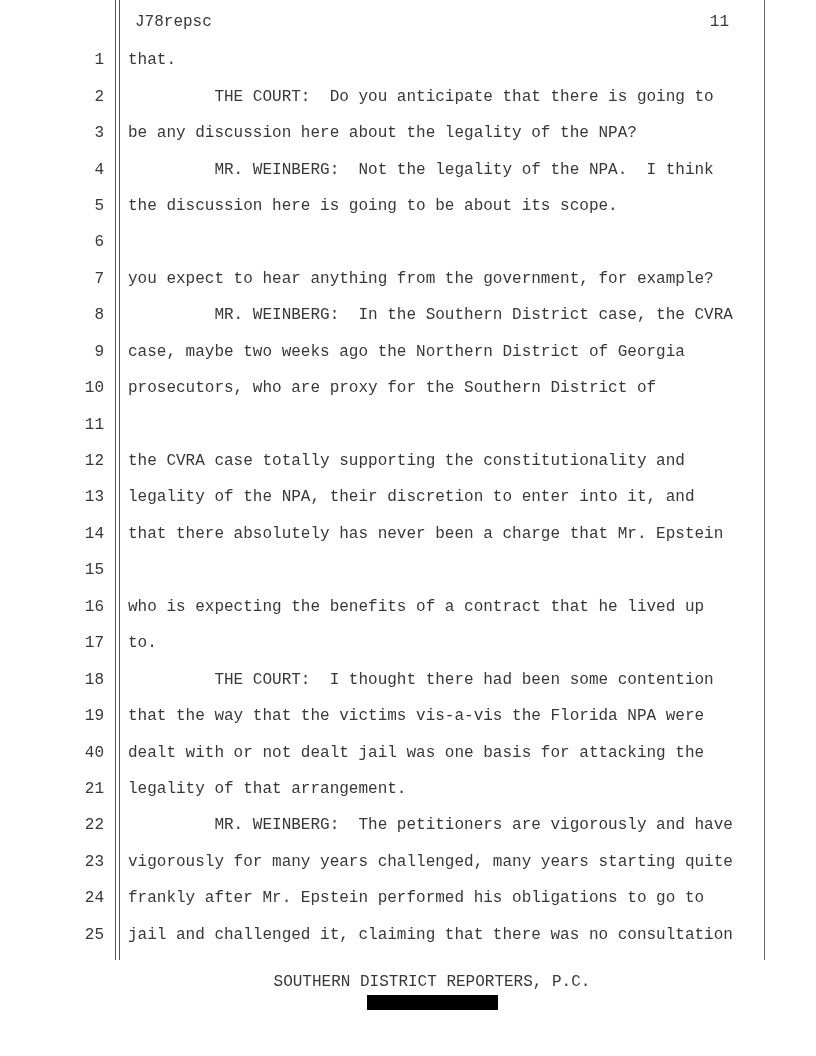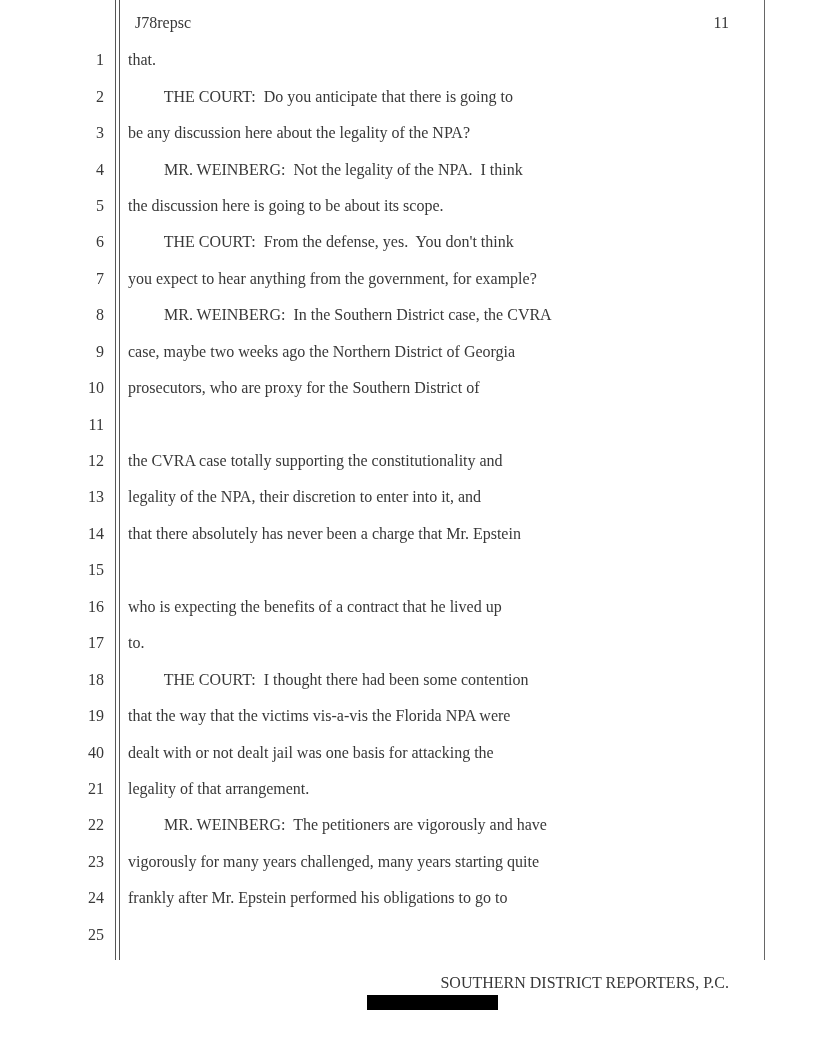--- a/index.html
+++ b/index.html
@@ -1,21 +1,21 @@
 <!DOCTYPE html>
 <html><head>
 <meta charset="utf-8">
 <style>
   html, body { margin: 0; padding: 0; background: #ffffff; }
   .page {
     position: relative;
     width: 816px;
     height: 1056px;
     background: #ffffff;
-    font-family: Liberation Serif, serif;
+    font-family: Liberation Mono, monospace;
     font-size: 16px;
     color: #383838;
     overflow: hidden;
   }
   .rule-double {
     position: absolute;
     left: 115px;
     top: 0;
     width: 3px;
     height: 960px;
@@ -58,21 +58,21 @@
   }
   .txt {
     margin-left: 24px;
     white-space: pre;
   }
   .footer {
     position: absolute;
     left: 135px;
     top: 973px;
     width: 594px;
-    text-align: right;
+    text-align: center;
     line-height: 19px;
   }
   .redaction {
     position: absolute;
     left: 367px;
     top: 995px;
     width: 131px;
     height: 15px;
     background: #000000;
   }
@@ -110,21 +110,20 @@
     <span class="txt">         MR. WEINBERG:  Not the legality of the NPA.  I think</span>
   </div>
 
   <div class="line">
     <span class="num">5</span>
     <span class="txt">the discussion here is going to be about its scope.</span>
   </div>
 
   <div class="line">
     <span class="num">6</span>
-    <span class="txt">         THE COURT:  From the defense, yes.  You don't think</span>
   </div>
 
   <div class="line">
     <span class="num">7</span>
     <span class="txt">you expect to hear anything from the government, for example?</span>
   </div>
 
   <div class="line">
     <span class="num">8</span>
     <span class="txt">         MR. WEINBERG:  In the Southern District case, the CVRA</span>
@@ -203,18 +202,19 @@
     <span class="txt">vigorously for many years challenged, many years starting quite</span>
   </div>
 
   <div class="line">
     <span class="num">24</span>
     <span class="txt">frankly after Mr. Epstein performed his obligations to go to</span>
   </div>
 
   <div class="line">
     <span class="num">25</span>
+    <span class="txt">jail and challenged it, claiming that there was no consultation</span>
   </div>
 </div>
 
   <div class="footer">SOUTHERN DISTRICT REPORTERS, P.C.</div>
   <div class="redaction" style="background: rgb(0, 0, 0);"></div>
 </div>
 
 </body></html>

